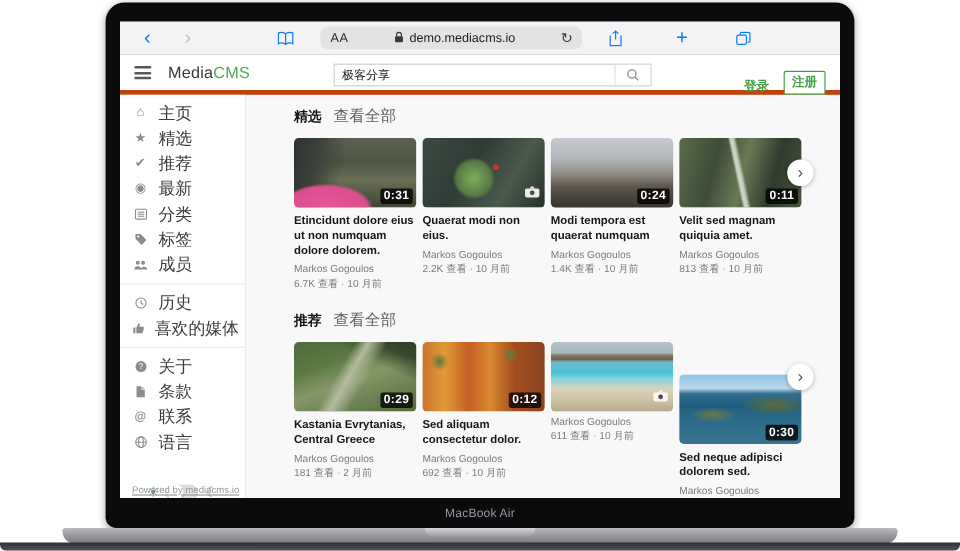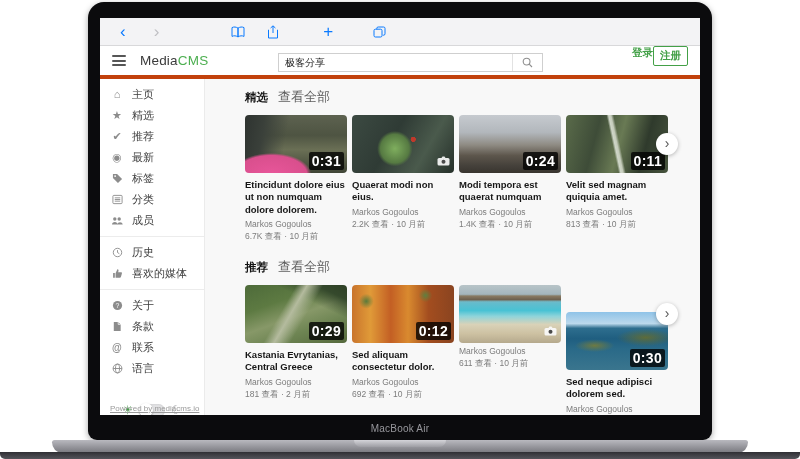--- a/index.html
+++ b/index.html
@@ -47,54 +47,54 @@
   .burger i { display:block; height:2px; background:#565656; margin:2.5px 0; border-radius:1px; }
   .logo { font-size:13.5px; font-weight:500; letter-spacing:.2px; }
   .logo .lg1 { color:#3a3a3a; }
   .logo .lg2 { color:#4caf50; }
   .search-wrap { position:absolute; left:178px; top:7px; width:265px; height:19px;
     display:flex; border:1px solid #cfcfcf; background:#fff; }
   .search-input { flex:1; border:none; outline:none; font-size:10px; color:#222;
     padding:0 6px; font-family:inherit; background:transparent; }
   .search-btn { width:30px; border:none; border-left:1px solid #e2e2e2; background:#fff;
     display:flex; align-items:center; justify-content:center; cursor:pointer; }
-  .auth { position:absolute; right:12px; top:0; height:33px; display:flex; align-items:flex-start; }
+  .auth { position:absolute; right:12px; top:0; height:33px; display:flex; align-items:flex-end; gap:12px; }
   .login-link { color:#43a047; font-size:10.5px; font-weight:700; cursor:pointer; }
   .register-btn { color:#43a047; font-size:10.5px; font-weight:700; border:1px solid #43a047;
     border-radius:2px; padding:2px 6px; cursor:pointer; background:#fff; }
 
   
   .page-body { display:flex; height:336px; }
   .sidebar { position:relative; width:105px; background:#fff; border-right:1px solid #ebebeb;
     padding-top:5px; flex:none; }
   .side-item { display:flex; align-items:center; height:21px; padding:0 10px; cursor:pointer; }
   .side-icn { width:14px; text-align:center; color:#8c8c8c; font-size:11px; line-height:1;
     margin-right:8px; display:flex; justify-content:center; align-items:center; }
-  .side-label { font-size:11px; color:#3c3c3c; white-space:nowrap; }
+  .side-label { font-size:14px; color:#3c3c3c; white-space:nowrap; }
   .side-div { height:1px; background:#ececec; margin:5px 0; }
   .theme-row { margin-top:24px; display:flex; align-items:center; justify-content:center; gap:6px; }
   .sun { color:#43a047; font-size:12px; }
   .moon { color:#9a9a9e; font-size:12px; }
   .switch { width:26px; height:13px; background:#e2e2e4; border-radius:7px; position:relative;
     cursor:pointer; box-shadow:inset 0 0 2px rgba(0,0,0,.15); }
   .knob { position:absolute; left:0; top:-0.5px; width:14px; height:14px; background:#fff;
     border-radius:50%; box-shadow:0 1px 2px rgba(0,0,0,.35); }
   .powered { position:absolute; left:10px; bottom:2px; font-size:8px; color:#9a9a9a;
     text-decoration:underline; white-space:nowrap; }
 
   .main { flex:1; background:#f8f8f8; padding:9px 0 0 40px; overflow:hidden; }
   .section { margin-bottom:15px; }
   .sec-head { display:flex; align-items:baseline; gap:10px; margin-bottom:9px; }
   .sec-title { font-size:11.5px; font-weight:700; color:#141414; }
   .view-all { font-size:13px; color:#5f5f5f; cursor:pointer; }
   .row { position:relative; display:flex; gap:5px; width:423px; }
   .card { width:102px; flex:none; cursor:pointer; }
   .thumb { position:relative; width:102px; height:58px; border-radius:4px; overflow:hidden; }
   .dur { position:absolute; right:3px; bottom:3px; background:rgba(0,0,0,.78); color:#fff;
-    font-size:14px; font-weight:600; letter-spacing:.3px; padding:1px 3px; border-radius:2px; }
+    font-size:10px; font-weight:600; letter-spacing:.3px; padding:1px 3px; border-radius:2px; }
   .cam { position:absolute; right:4px; bottom:3px; }
   .vtitle { margin-top:6px; font-size:9.5px; font-weight:700; color:#161616; line-height:1.3; }
   .vauthor { margin-top:3px; font-size:8.5px; color:#7c7c7c; }
   .vstats { margin-top:2px; font-size:8.5px; color:#7c7c7c; }
   .next-btn { position:absolute; right:-10px; top:18px; width:22px; height:22px; background:#fff;
     border-radius:50%; box-shadow:0 1px 4px rgba(0,0,0,.28); display:flex; align-items:center;
     justify-content:center; cursor:pointer; color:#555; font-size:14px; line-height:1; padding-bottom:2px; }
 
   
   .t11 { background:
@@ -134,20 +134,33 @@
     <div class="screen-content">
 
       <div class="toolbar">
         <span class="nav-chev chev-back">‹</span>
         <span class="nav-chev chev-fwd">›</span>
         <span class="tb-icon icon-book">
           <svg width="14" height="12" viewBox="0 0 14 12">
               <path d="M1 1.6C3 .6 5 .9 7 2.1v8.8C5 9.7 3 9.4 1 10.4zM13 1.6C11 .6 9 .9 7 2.1v8.8c2-1.2 4-1.5 6-.5z" fill="none" stroke="#0a7aff" stroke-width="1"></path>
             </svg>
         </span>
+        <div class="url-pill">
+          <span class="reader-aa">AA</span>
+          <span class="url-center">
+            <span>
+              <svg width="9" height="10" viewBox="0 0 9 10">
+                  <rect x="1.2" y="4.2" width="6.6" height="5" rx="1" fill="#3a3a3c"></rect>
+                  <path d="M2.5 4.2V3a2 2 0 014 0v1.2" fill="none" stroke="#3a3a3c" stroke-width="1"></path>
+                </svg>
+            </span>
+            <span class="url-text">demo.mediacms.io</span>
+          </span>
+          <span class="reload">↻</span>
+        </div>
         <span class="tb-icon icon-share">
           <svg width="12" height="14" viewBox="0 0 12 14">
               <path d="M6 1v7M3.6 3L6 .8 8.4 3" fill="none" stroke="#0a7aff" stroke-width="1"></path>
               <path d="M2 5h-.5v8h9V5H10" fill="none" stroke="#0a7aff" stroke-width="1"></path>
             </svg>
         </span>
         <span class="tb-plus">+</span>
         <span class="tb-icon icon-tabs">
           <svg width="13" height="12" viewBox="0 0 13 12">
               <rect x="1" y="3.2" width="8" height="7.8" rx="1.4" fill="none" stroke="#0a7aff" stroke-width="1"></rect>
@@ -195,36 +208,36 @@
             <span class="side-icn">✔</span>
             <span class="side-label">推荐</span>
           </div>
           <div class="side-item">
             <span class="side-icn">◉</span>
             <span class="side-label">最新</span>
           </div>
           <div class="side-item">
             <span class="side-icn">
               <svg width="11" height="11" viewBox="0 0 12 12">
-                  <path d="M1 1h4.5L11 6.5 6.5 11 1 5.5z" fill="#8c8c8c"></path>
-                  <circle cx="3.4" cy="3.4" r="1" fill="#fff"></circle>
-                </svg>
-            </span>
-            <span class="side-label">标签</span>
-          </div>
-          <div class="side-item">
-            <span class="side-icn">
-              <svg width="11" height="11" viewBox="0 0 12 12">
                   <rect x="1" y="1.5" width="10" height="9" rx="1" fill="none" stroke="#8c8c8c"></rect>
                   <line x1="3" y1="4.2" x2="9" y2="4.2" stroke="#8c8c8c"></line>
                   <line x1="3" y1="6" x2="9" y2="6" stroke="#8c8c8c"></line>
                   <line x1="3" y1="7.8" x2="9" y2="7.8" stroke="#8c8c8c"></line>
                 </svg>
             </span>
             <span class="side-label">分类</span>
+          </div>
+          <div class="side-item">
+            <span class="side-icn">
+              <svg width="11" height="11" viewBox="0 0 12 12">
+                  <path d="M1 1h4.5L11 6.5 6.5 11 1 5.5z" fill="#8c8c8c"></path>
+                  <circle cx="3.4" cy="3.4" r="1" fill="#fff"></circle>
+                </svg>
+            </span>
+            <span class="side-label">标签</span>
           </div>
           <div class="side-item">
             <span class="side-icn">
               <svg width="12" height="11" viewBox="0 0 12 11">
                   <circle cx="3.8" cy="4" r="1.7" fill="#8c8c8c"></circle>
                   <circle cx="8.2" cy="4" r="1.7" fill="#8c8c8c"></circle>
                   <path d="M1 9.5c0-1.6 1.2-2.6 2.8-2.6s2.8 1 2.8 2.6zM6.4 9.5c.2-1.4 1.2-2.3 2.6-2.3s2.5.9 2.7 2.3z" fill="#8c8c8c"></path>
                 </svg>
             </span>
             <span class="side-label">成员</span>

